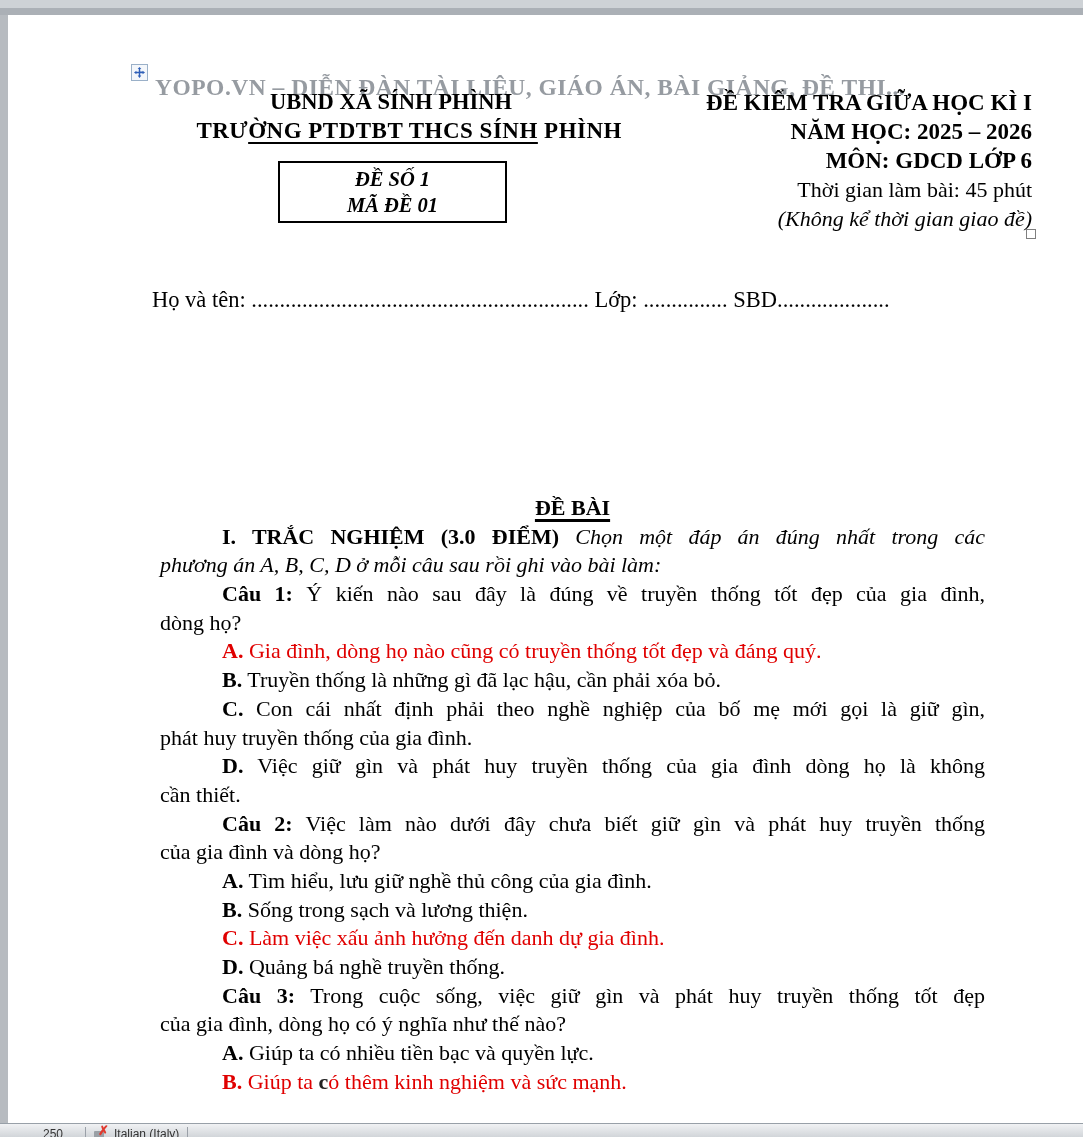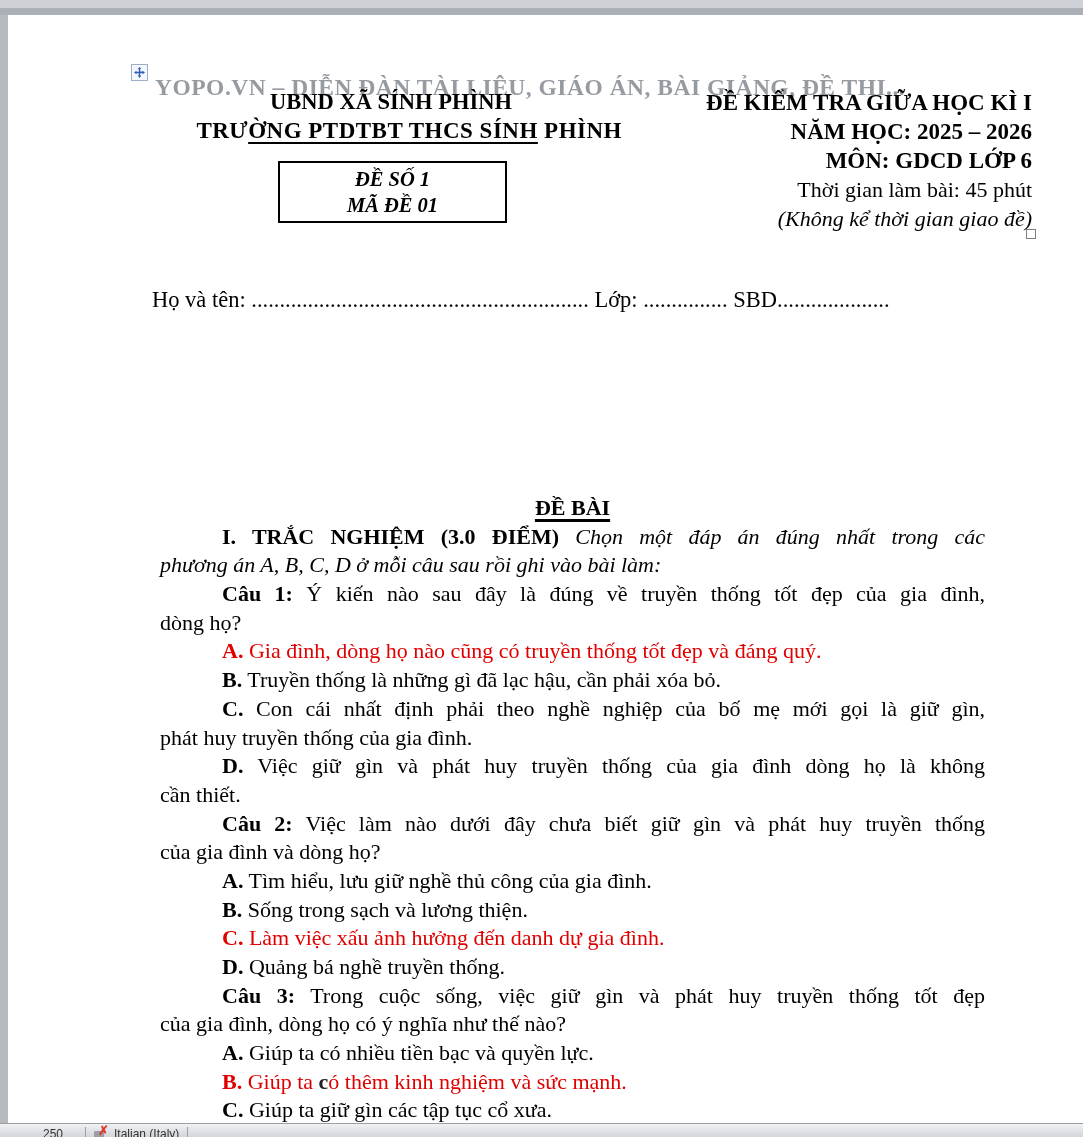--- a/index.html
+++ b/index.html
@@ -119,21 +119,20 @@
       <div class="line indent fill"><span class="s-b">Câu 2:</span><span class=""> Việc làm nào dưới đây </span><span class="s-i">chưa</span><span class=""> biết giữ gìn và phát huy truyền thống</span></div>
       <div class="line"><span class="">của gia đình và dòng họ?</span></div>
       <div class="line indent"><span class="s-b">A.</span><span class=""> Tìm hiểu, lưu giữ nghề thủ công của gia đình.</span></div>
       <div class="line indent"><span class="s-b">B.</span><span class=""> Sống trong sạch và lương thiện.</span></div>
       <div class="line indent"><span class="s-b s-red">C.</span><span class="s-red"> Làm việc xấu ảnh hưởng đến danh dự gia đình.</span></div>
       <div class="line indent"><span class="s-b">D.</span><span class=""> Quảng bá nghề truyền thống.</span></div>
       <div class="line indent fill"><span class="s-b">Câu 3:</span><span class=""> Trong cuộc sống, việc giữ gìn và phát huy truyền thống tốt đẹp</span></div>
       <div class="line"><span class="">của gia đình, dòng họ có ý nghĩa như thế nào?</span></div>
       <div class="line indent"><span class="s-b">A.</span><span class=""> Giúp ta có nhiều tiền bạc và quyền lực.</span></div>
       <div class="line indent"><span class="s-b s-red">B.</span><span class="s-red"> Giúp ta </span><span class="s-dk">c</span><span class="s-red">ó thêm kinh nghiệm và sức mạnh.</span></div>
-      <div class="line indent"><span class="s-b">C.</span><span class=""> Giúp ta giữ gìn các tập tục cổ xưa.</span></div>
     </div>
 
   <div class="chrome-top"></div>
   <div class="chrome-band"></div>
   <div class="chrome-left"></div>
 
   <div class="statusbar">
     <div class="inner">
       <div class="cell frag">250</div>
       <div class="cell">

